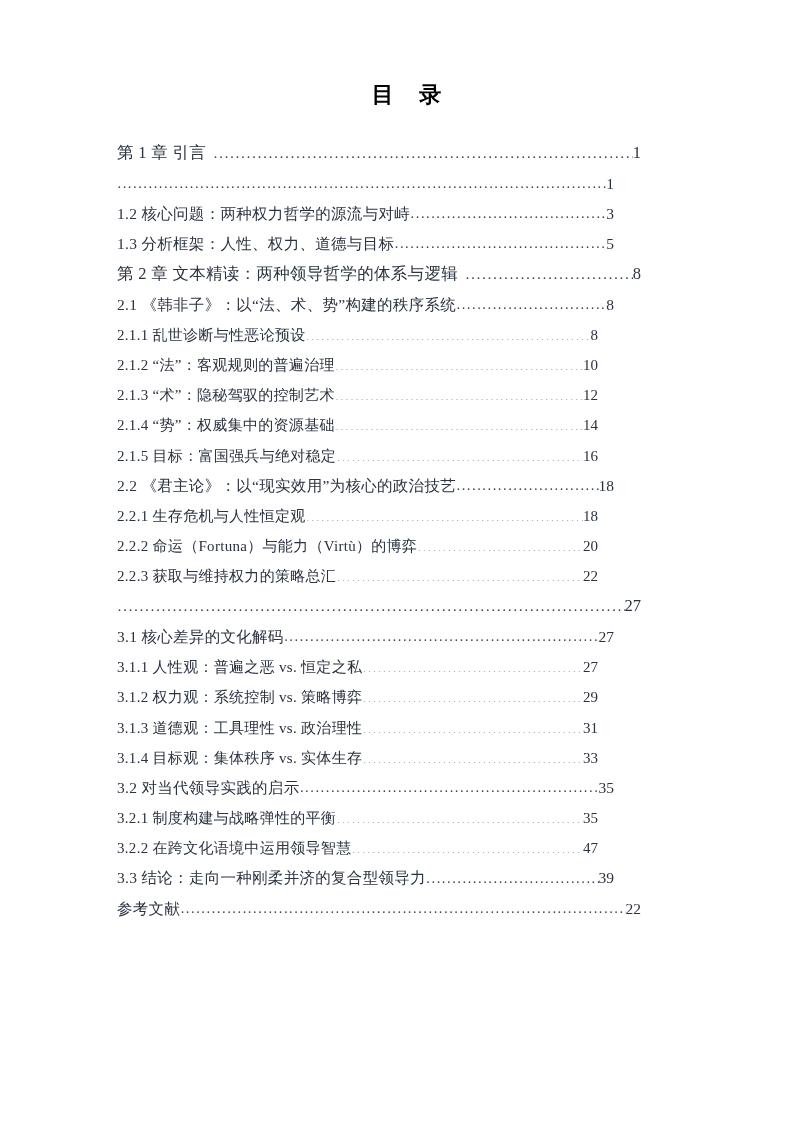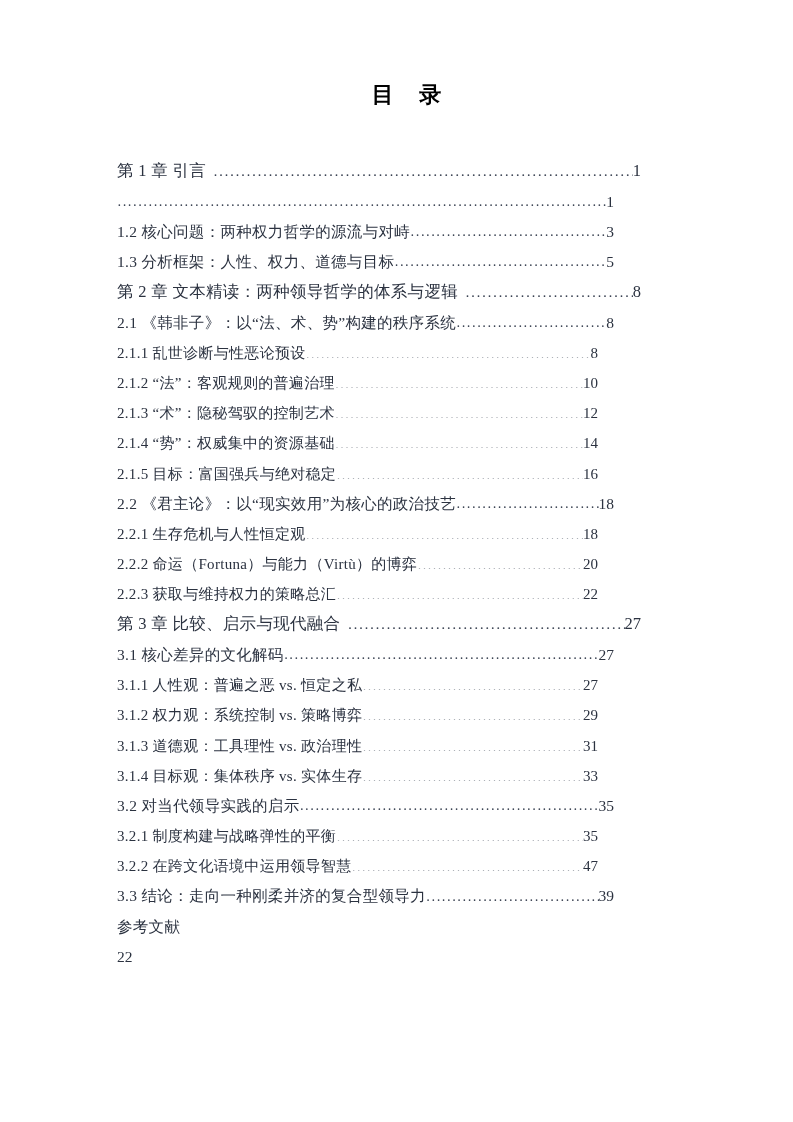--- a/index.html
+++ b/index.html
@@ -36,21 +36,21 @@
     text-indent: 10px;
     color: #000000;
     font-family: "Liberation Serif", "DejaVu Serif", serif;
     line-height: 1.2;
     margin-left: 10px;
   }
 
   
   .toc {
     position: absolute;
-    top: 156px;
+    top: 138px;
     left: 117px;
     width: 560px;
     text-align: center;
   }
 
   .toc-entry {
     display: flex;
     align-items: baseline;
     width: 100%;
     box-sizing: border-box;
@@ -111,21 +111,20 @@
     padding-right: 79px;   
   }
   .lv3 .leader::after { font-size: 13.5px; }
 
   
   .lvref {
     font-size: 15.5px;
     line-height: 30.2px;
     height: 30.2px;
     padding-right: 36px;
-    flex-direction: column;
   }
   .lvref .leader::after { font-size: 14px; }
 </style>
 </head>
 <body>
 
 <div class="page">
 
   <div class="doc-title">目 录</div>
 
@@ -198,21 +197,20 @@
         <span class="label">2.2.2 命运（Fortuna）与能力（Virtù）的博弈</span>
         <span class="leader"></span>
         <span class="pageno">20</span>
       </div>
       <div class="toc-entry lv3">
         <span class="label">2.2.3 获取与维持权力的策略总汇</span>
         <span class="leader"></span>
         <span class="pageno">22</span>
       </div>
       <div class="toc-entry lv1">
-        <span class="label">第 3 章  比较、启示与现代融合</span>
         <span class="leader"></span>
         <span class="pageno">27</span>
       </div>
       <div class="toc-entry lv2">
         <span class="label">3.1 核心差异的文化解码</span>
         <span class="leader"></span>
         <span class="pageno">27</span>
       </div>
       <div class="toc-entry lv3">
         <span class="label">3.1.1 人性观：普遍之恶 vs. 恒定之私</span>

